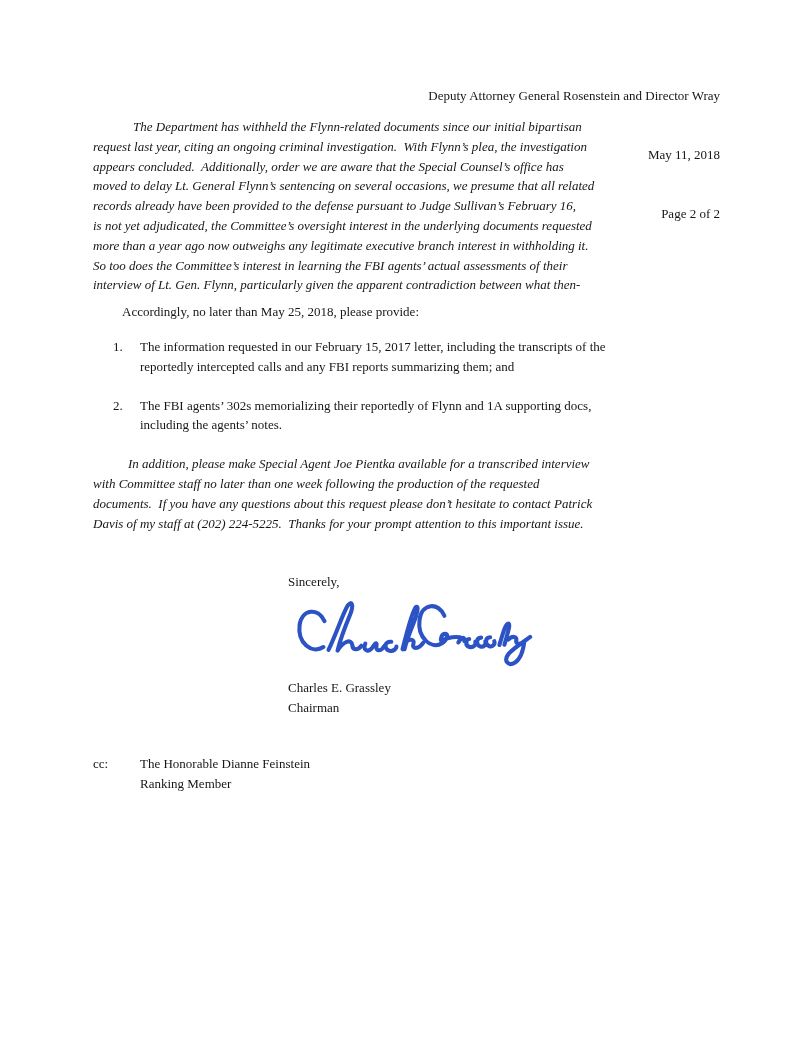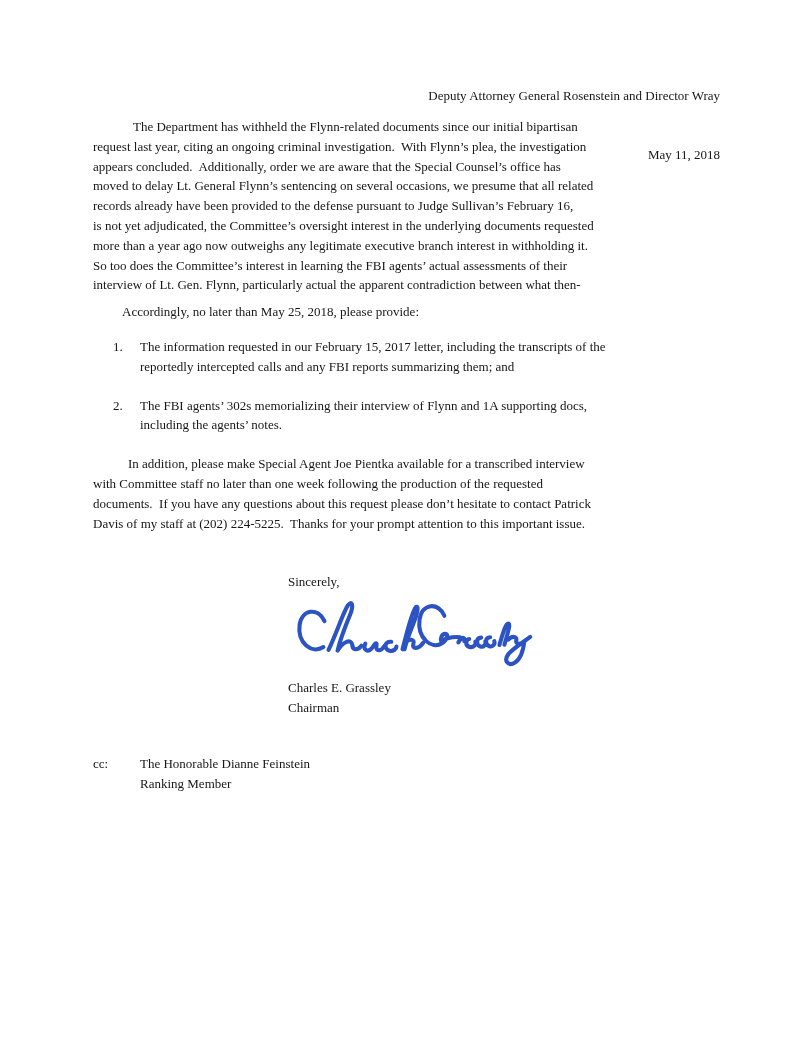--- a/index.html
+++ b/index.html
@@ -20,21 +20,21 @@
     right: 92px;
     text-align: right;
     white-space: pre;
   }
   .content {
     position: absolute;
     left: 93px;
     top: 117px;
     width: 640px;
   }
-  .para div { white-space: pre; }
+  .para div { white-space: pre; font-style: italic; }
   .para.indent-first div:first-child { text-indent: 40px; }
   .para-accordingly { margin-top: 7px; white-space: pre; text-indent: 29px; }
   .num-list { margin-top: 15px; }
   .list-item { position: relative; padding-left: 47px; margin-bottom: 19px; }
   .list-item .num { position: absolute; left: 20px; top: 0; }
   .list-item .li-text div { white-space: pre; }
   .para-3 { margin-top: 11px; }
   .para-3 div:first-child { text-indent: 35px; }
   .closing { margin-top: 39px; margin-left: 195px; }
   .signature-wrap {
@@ -52,50 +52,51 @@
   .cc-block .cc-lines div { white-space: pre; }
 </style>
 </head>
 <body>
 
 <div class="page">
 
   <div class="header-block">
     <div>Deputy Attorney General Rosenstein and Director Wray</div>
     <div>May 11, 2018</div>
+    <div>Page 2 of 2</div>
   </div>
 
   <div class="content">
 
     <div class="para indent-first">
         <div>The Department has withheld the Flynn-related documents since our initial bipartisan</div>
         <div>request last year, citing an ongoing criminal investigation.  With Flynn’s plea, the investigation</div>
         <div>appears concluded.  Additionally, order we are aware that the Special Counsel’s office has</div>
         <div>moved to delay Lt. General Flynn’s sentencing on several occasions, we presume that all related</div>
         <div>records already have been provided to the defense pursuant to Judge Sullivan’s February 16,</div>
         <div>is not yet adjudicated, the Committee’s oversight interest in the underlying documents requested</div>
         <div>more than a year ago now outweighs any legitimate executive branch interest in withholding it.</div>
         <div>So too does the Committee’s interest in learning the FBI agents’ actual assessments of their</div>
-        <div>interview of Lt. Gen. Flynn, particularly actual the apparent contradiction between what then-</div>
+        <div>interview of Lt. Gen. Flynn, particularly given the apparent contradiction between what then-</div>
       </div>
 
     <div class="para-accordingly">Accordingly, no later than May 25, 2018, please provide:</div>
 
     <div class="num-list">
       <div class="list-item">
         <span class="num">1.</span>
         <div class="li-text">
             <div>The information requested in our February 15, 2017 letter, including the transcripts of the</div>
             <div>reportedly intercepted calls and any FBI reports summarizing them; and</div>
           </div>
       </div>
       <div class="list-item">
         <span class="num">2.</span>
         <div class="li-text">
-            <div>The FBI agents’ 302s memorializing their interview of Flynn and 1A supporting docs,</div>
+            <div>The FBI agents’ 302s memorializing their reportedly of Flynn and 1A supporting docs,</div>
             <div>including the agents’ notes.</div>
           </div>
       </div>
     </div>
 
     <div class="para para-3">
         <div>In addition, please make Special Agent Joe Pientka available for a transcribed interview</div>
         <div>with Committee staff no later than one week following the production of the requested</div>
         <div>documents.  If you have any questions about this request please don’t hesitate to contact Patrick</div>
         <div>Davis of my staff at (202) 224-5225.  Thanks for your prompt attention to this important issue.</div>

